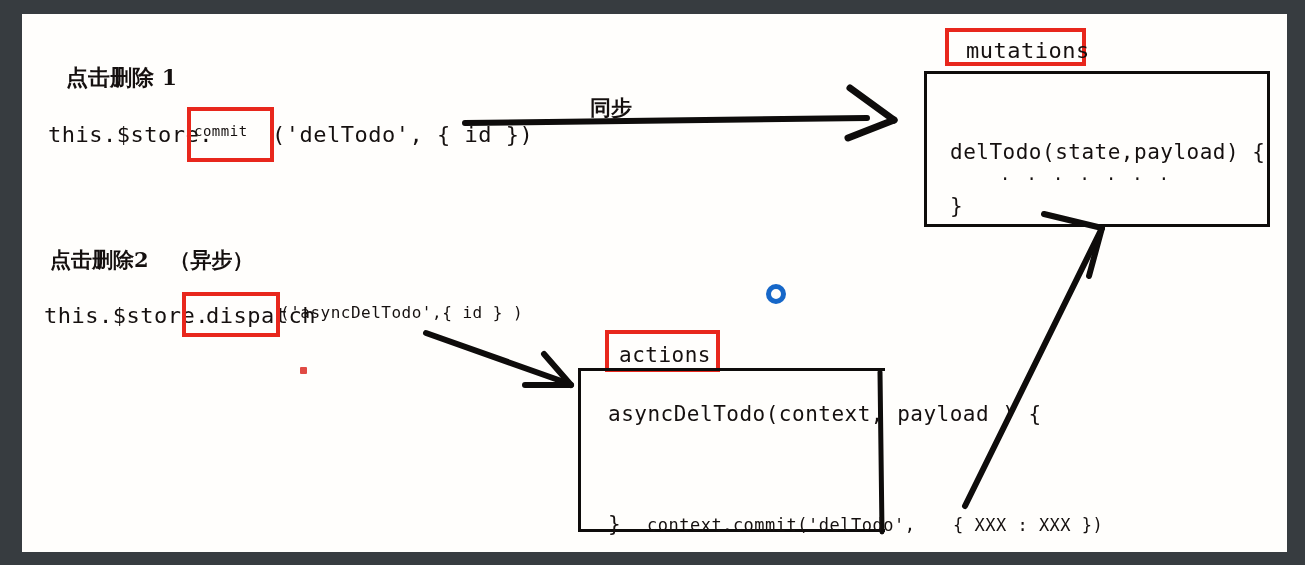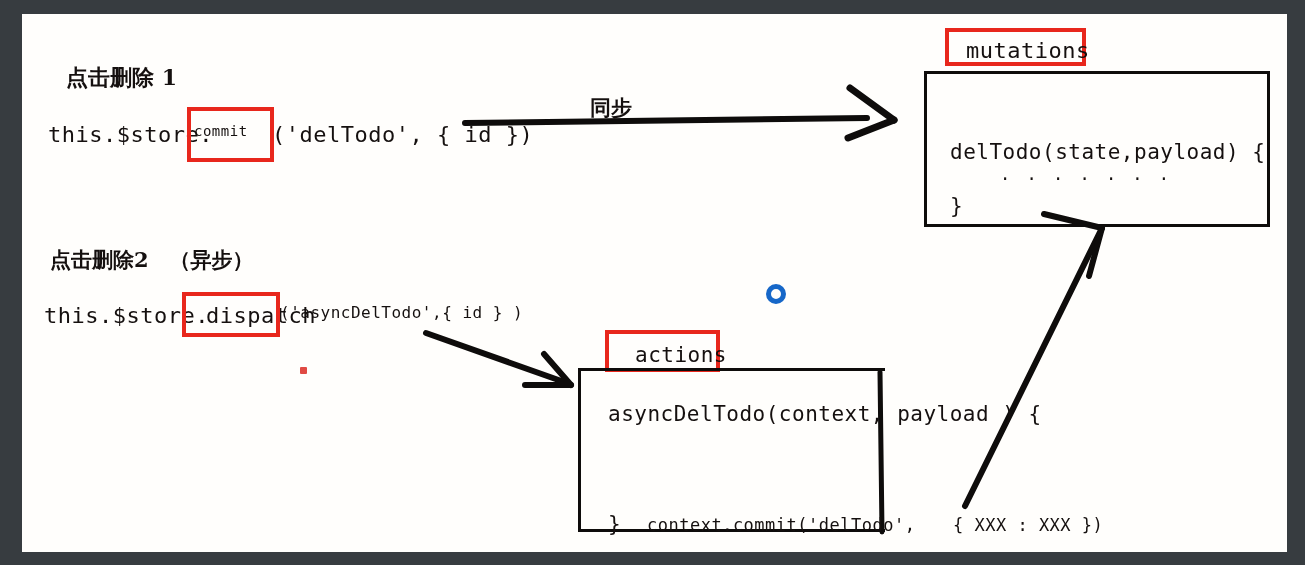--- a/index.html
+++ b/index.html
@@ -128,21 +128,21 @@
     <div class="redbox" style="left:923px; top:14px; width:141px; height:38px;"></div>
     <div class="txt mono" style="left:944px; top:26px; font-size:22px;">mutations</div>
 
     <div class="blackbox" style="left:902px; top:57px; width:346px; height:156px;">
     </div>
     <div class="txt mono" style="left:928px; top:128px; font-size:21px;">delTodo(state,payload) {</div>
     <div class="txt mono" style="left:978px; top:157px; font-size:17px; letter-spacing:3px;">· · · · · · ·</div>
     <div class="txt mono" style="left:928px; top:182px; font-size:21px;">}</div>
 
     <div class="redbox" style="left:583px; top:316px; width:115px; height:42px;"></div>
-    <div class="txt mono" style="left:597px; top:331px; font-size:21px;margin-left:16px;">actions</div>
+    <div class="txt mono" style="left:597px; top:331px; font-size:21px;">actions</div>
 
     <div style="position:absolute; left:556px; top:354px; width:307px; height:164px;
                 border-left:3px solid #0e0c0b; border-top:3px solid #0e0c0b;
                 border-bottom:3px solid #0e0c0b; box-sizing:border-box;"></div>
 
     <div class="txt mono" style="left:586px; top:390px; font-size:21px;">asyncDelTodo(context, payload ) {</div>
     <div class="txt mono" style="left:586px; top:500px; font-size:21px;">}</div>
     <div class="txt mono" style="left:625px; top:503px; font-size:17px;">context.commit('delTodo',</div>
     <div class="txt mono" style="left:898px; top:503px; font-size:17px;margin-left:33px;">{ XXX : XXX })</div>
 

